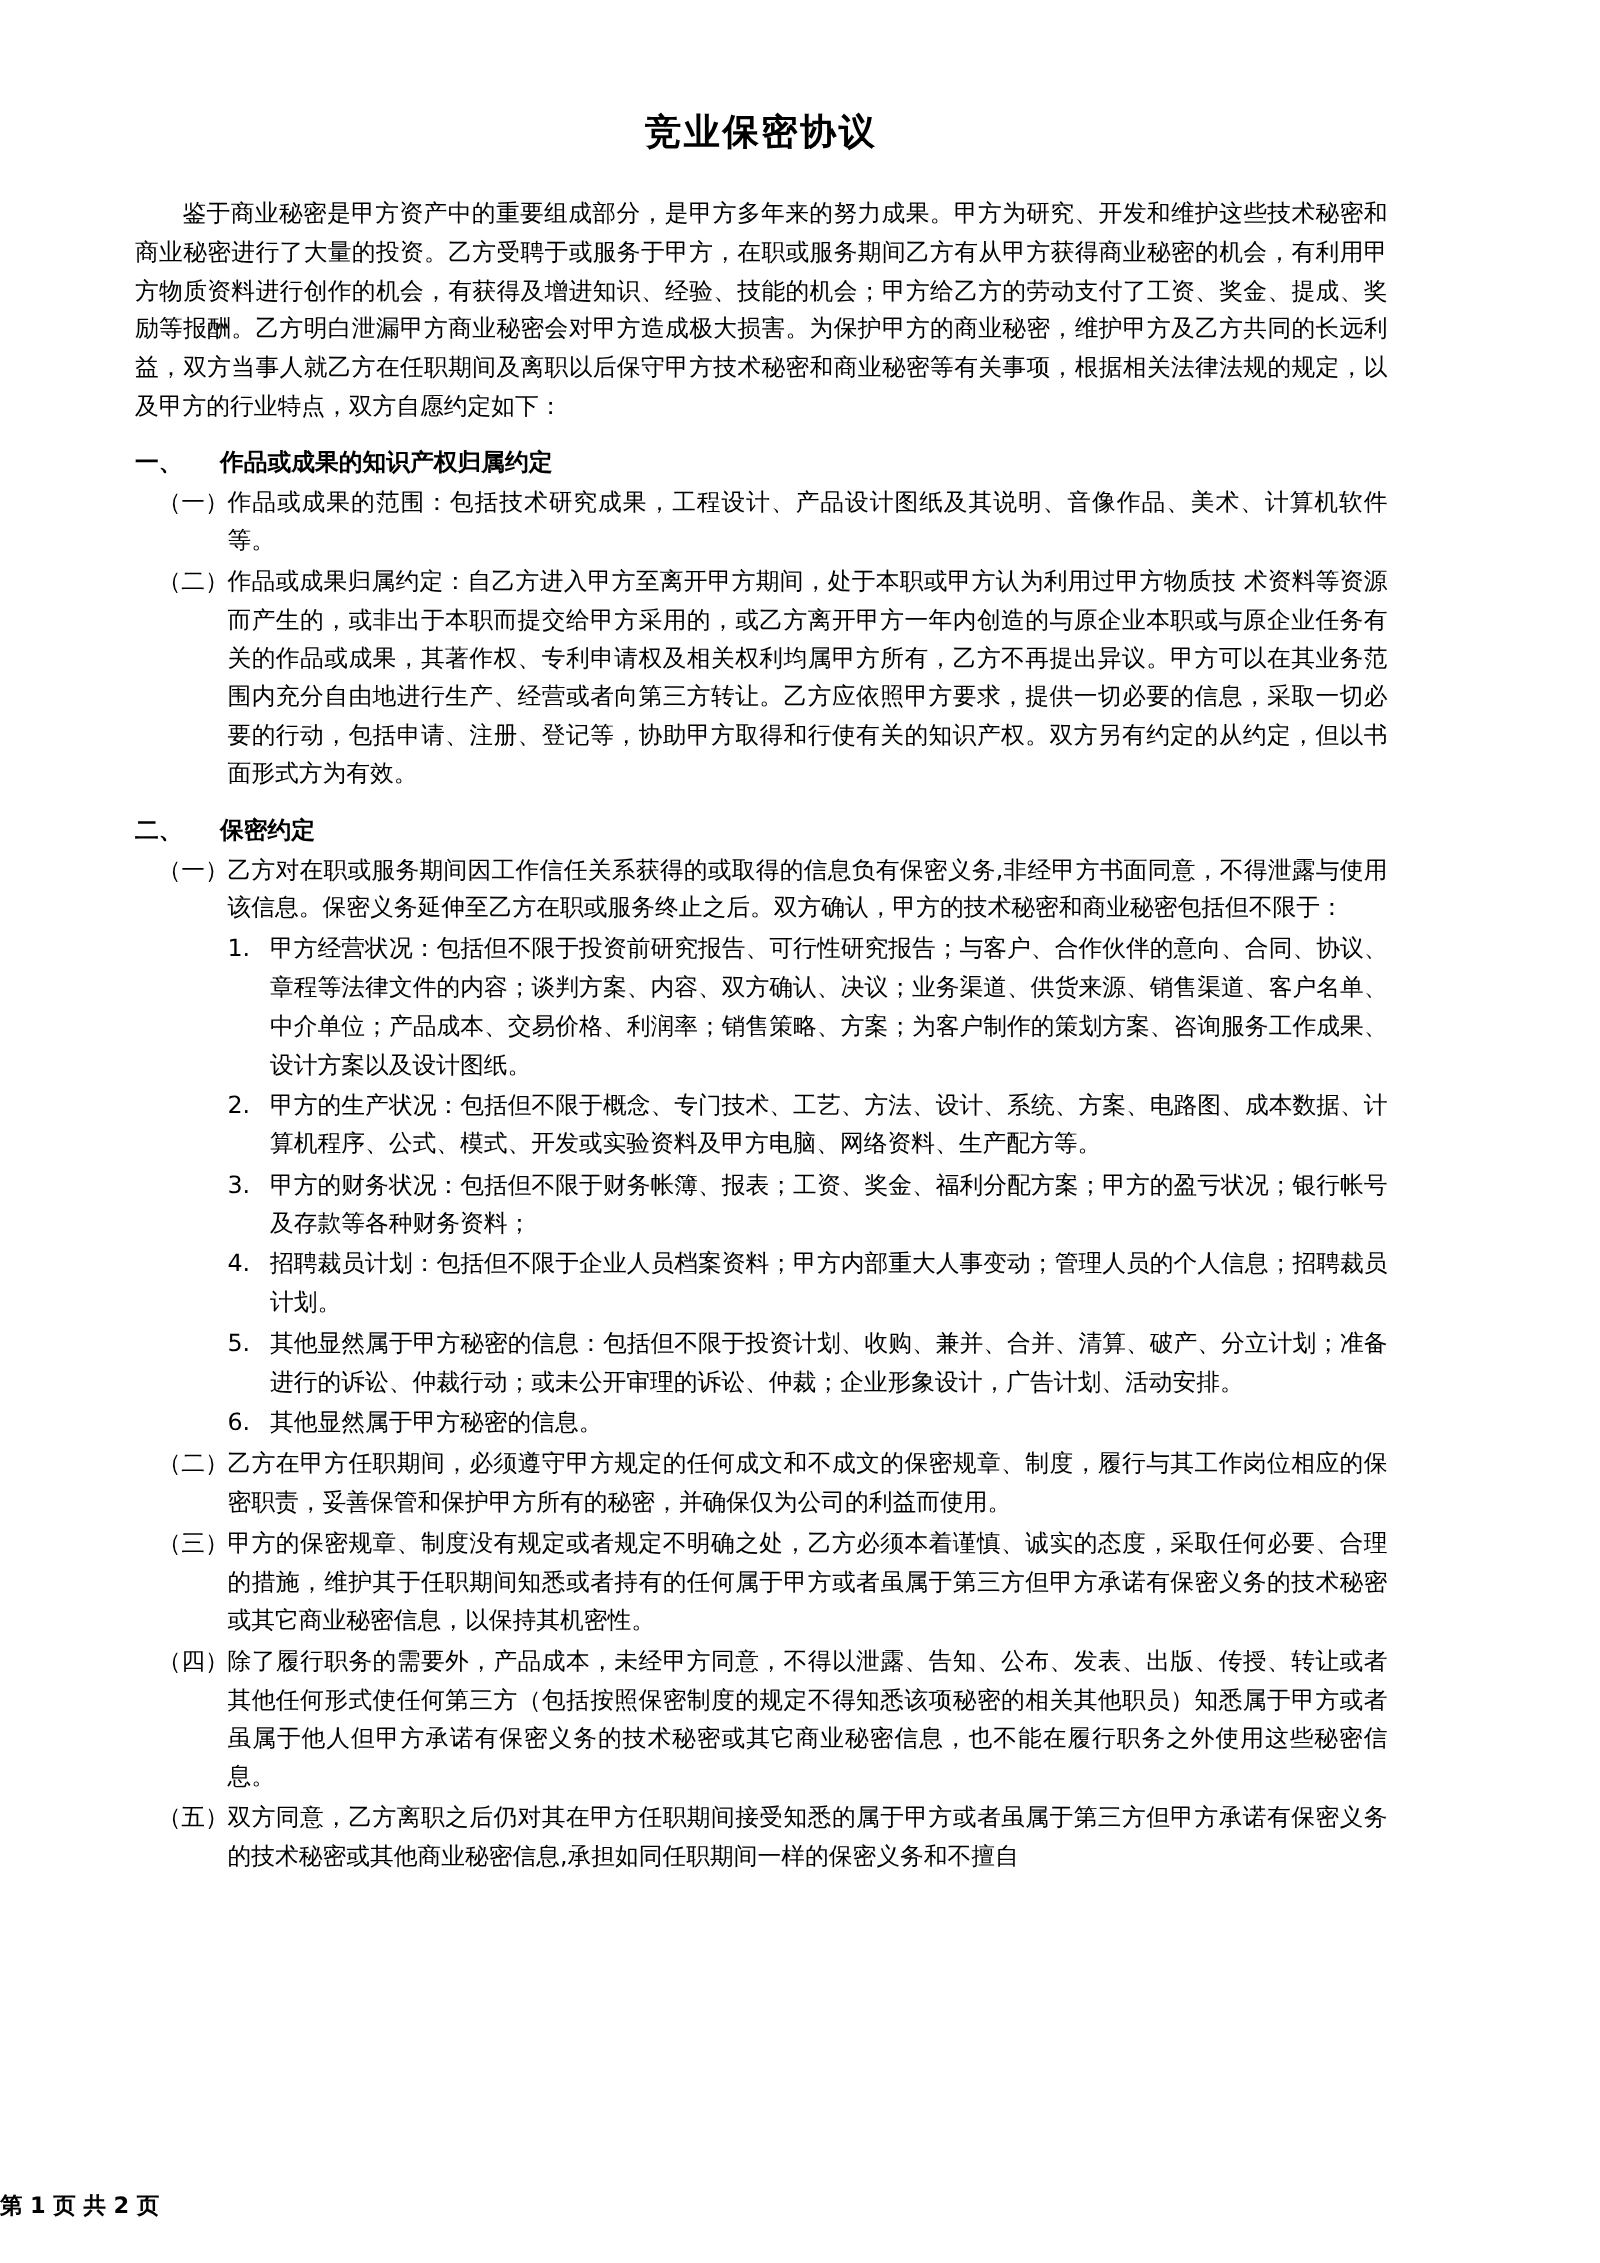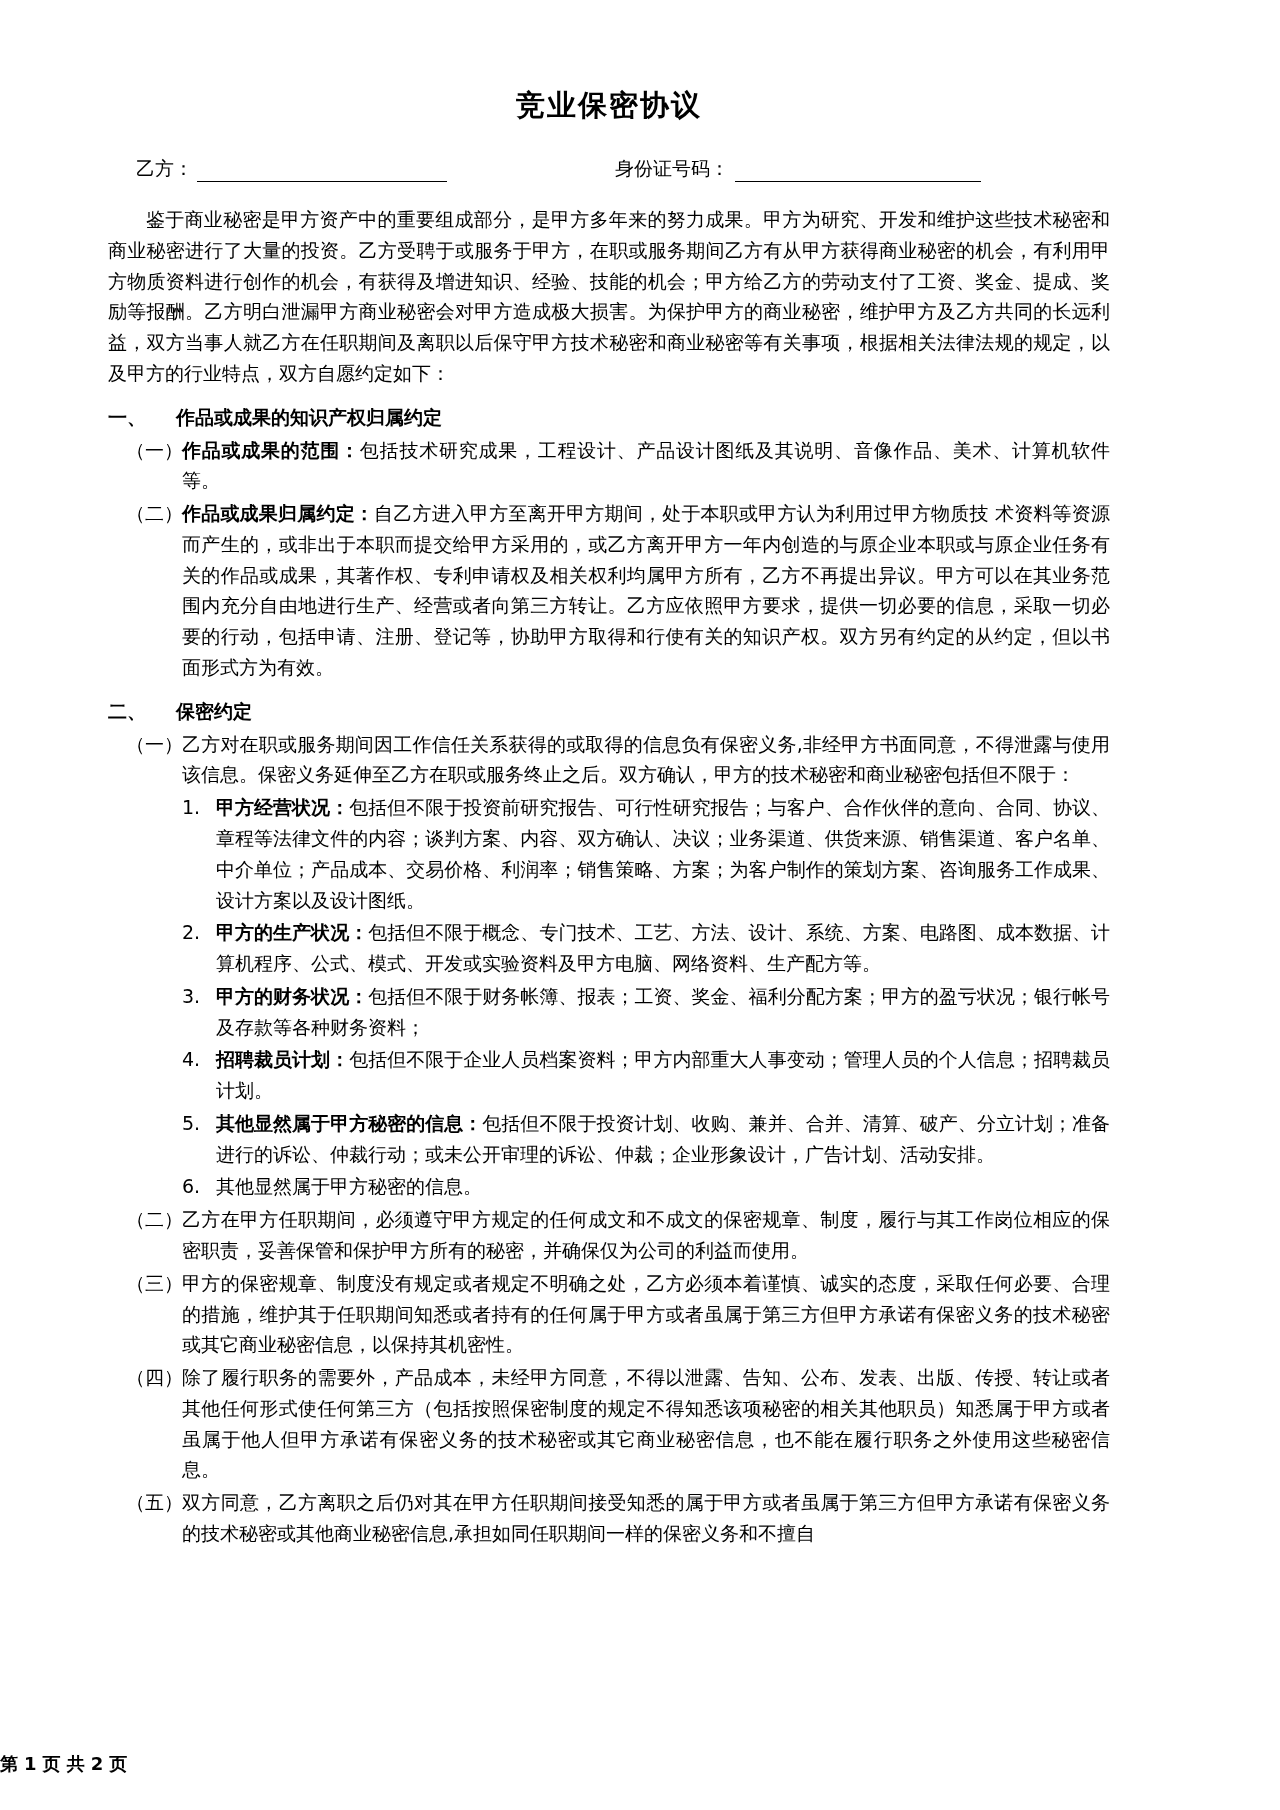--- a/index.html
+++ b/index.html
@@ -91,21 +91,21 @@
     text-justify: inter-ideograph;
   }
   .clause.sub {
     margin-left: 74px;
   }
   .clause.sub .marker {
     width: 34px;
     padding-left: 0;
   }
   .clause .body b {
-    font-weight: 700;
+    font-weight: 400;
     margin-top: 23px;
   }
   .footer {
     position: absolute;
     left: 0;
     right: 0;
     bottom: 34px;
     text-align: left;
     font-size: 18px;
     font-weight: 700;
@@ -113,26 +113,20 @@
   .footer .sep { display: inline-block; width: 6px; }
 </style>
 </head>
 <body>
 
 <div class="page">
 
   <div class="doc-title">竞业保密协议</div>
 
 
-  <div class="party-row">
-    <span class="label">乙方：</span>
-    <span class="blank w-b"></span>
-    <span class="label spacer-id">身份证号码：</span>
-    <span class="blank w-id"></span>
-  </div>
 
   <div class="para indent">鉴于商业秘密是甲方资产中的重要组成部分，是甲方多年来的努力成果。甲方为研究、开发和维护这些技术秘密和商业秘密进行了大量的投资。乙方受聘于或服务于甲方，在职或服务期间乙方有从甲方获得商业秘密的机会，有利用甲方物质资料进行创作的机会，有获得及增进知识、经验、技能的机会；甲方给乙方的劳动支付了工资、奖金、提成、奖励等报酬。乙方明白泄漏甲方商业秘密会对甲方造成极大损害。为保护甲方的商业秘密，维护甲方及乙方共同的长远利益，双方当事人就乙方在任职期间及离职以后保守甲方技术秘密和商业秘密等有关事项，根据相关法律法规的规定，以及甲方的行业特点，双方自愿约定如下：</div>
 
   <div class="section-head">
     <span class="num">一、</span>
     <span>作品或成果的知识产权归属约定</span>
   </div>
 
   <div class="clause">
     <span class="marker">（一）</span>

